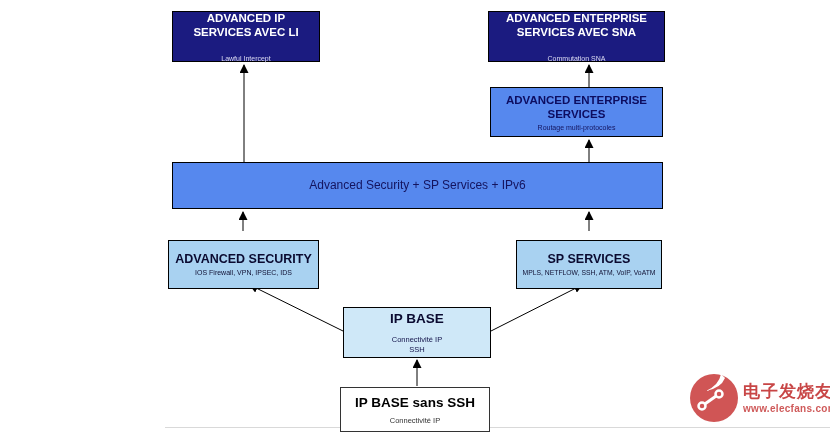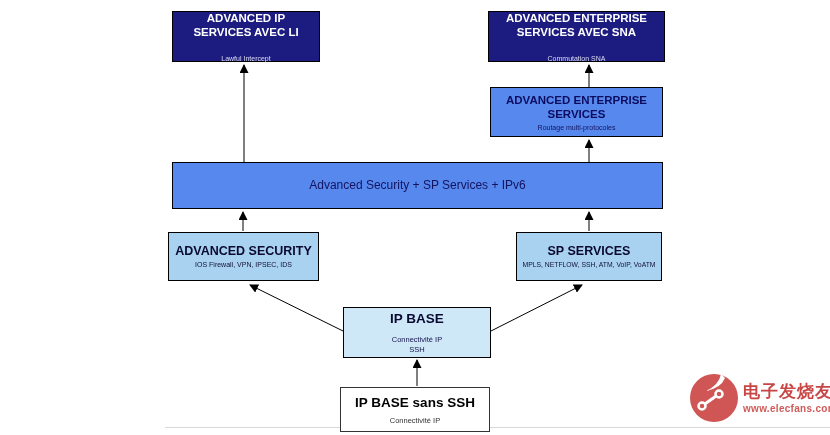--- a/index.html
+++ b/index.html
@@ -17,21 +17,21 @@
   .node .subtitle{white-space:pre-line;}
   .navy{background:#1b1b80;}
   .navy .title{color:#ffffff;font-size:11.5px;line-height:14px;margin-bottom:16px;}
   .navy .subtitle{color:#dcdcf2;font-size:7px;line-height:8px;}
   .medium{background:#5688ee;}
   .medium .title{color:#0d0d60;margin-bottom:2px;}
   .medium .subtitle{color:#14145e;font-size:12px;line-height:9px;}
   #node-aes .title{font-size:11.5px;line-height:14px;}
   #node-aes .subtitle{font-size:7px;}
   #node-aips .title{font-size:13px;line-height:15px;}
-  .light{background:#a9d2f1;}
+  .light{background:#a9d2f1;margin-top:8px;}
   .light .title{color:#0a0a30;font-size:12.5px;line-height:15px;margin-bottom:2px;}
   .light .subtitle{color:#101033;font-size:7px;line-height:8px;}
   #node-sp .subtitle{font-size:6.8px;}
   .pale{background:#cfe8f8;}
   .pale .title{color:#0a0a30;font-size:13.5px;line-height:16px;margin-bottom:8px;}
   .pale .subtitle{color:#13134a;font-size:7.5px;line-height:10px;}
   .plain{background:#ffffff;border-color:#333;}
   .plain .title{color:#000;font-size:13.5px;line-height:16px;margin-bottom:5px;}
   .plain .subtitle{color:#333;font-size:7.5px;line-height:9px;}
   #bottom-rule{position:absolute;left:165px;top:427px;width:665px;height:1px;background:#d9d9d9;z-index:1;}

